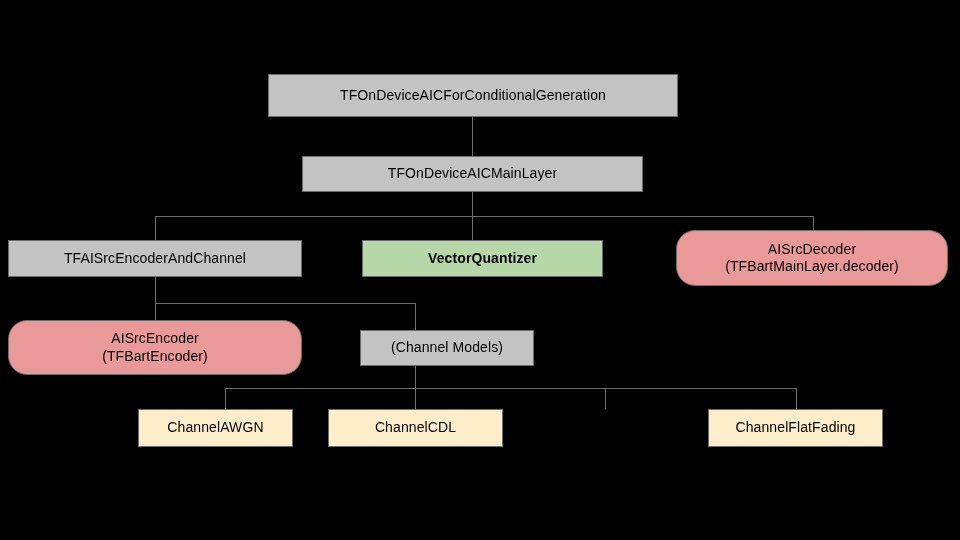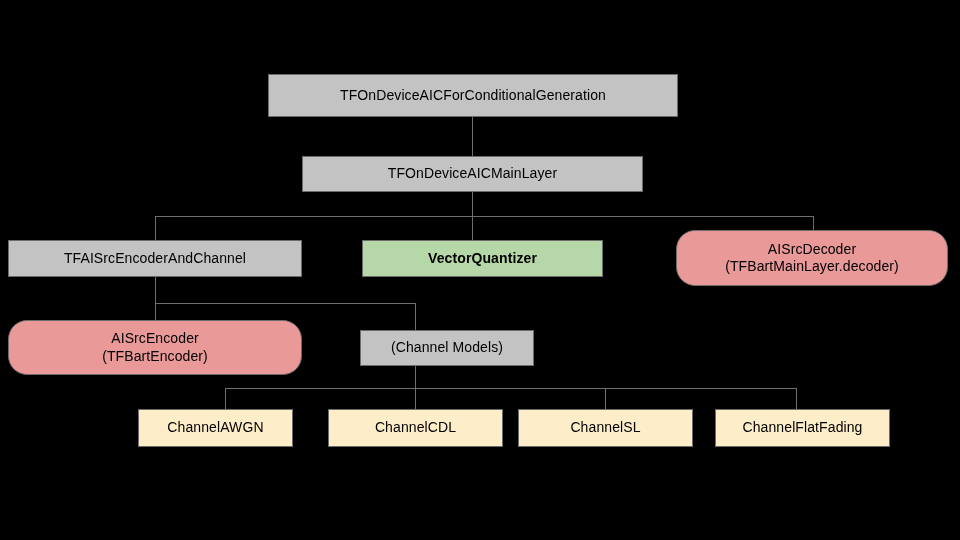--- a/index.html
+++ b/index.html
@@ -107,21 +107,18 @@
   </div>
 
   <div class="node yellow" style="left:138px; top:409px; width:155px; height:38px;">
     <span class="label">ChannelAWGN</span>
   </div>
 
   <div class="node yellow" style="left:328px; top:409px; width:175px; height:38px;">
     <span class="label">ChannelCDL</span>
   </div>
 
-  <div class="node yellow" style="left:518px; top:409px; width:175px; height:38px;">
-    <span class="label">ChannelSL</span>
-  </div>
 
-  <div class="node yellow" style="left:708px; top:409px; width:175px; height:38px;margin-left:7px;">
+  <div class="node yellow" style="left:708px; top:409px; width:175px; height:38px;">
     <span class="label">ChannelFlatFading</span>
   </div>
 
 </div>
 
 </body></html>

